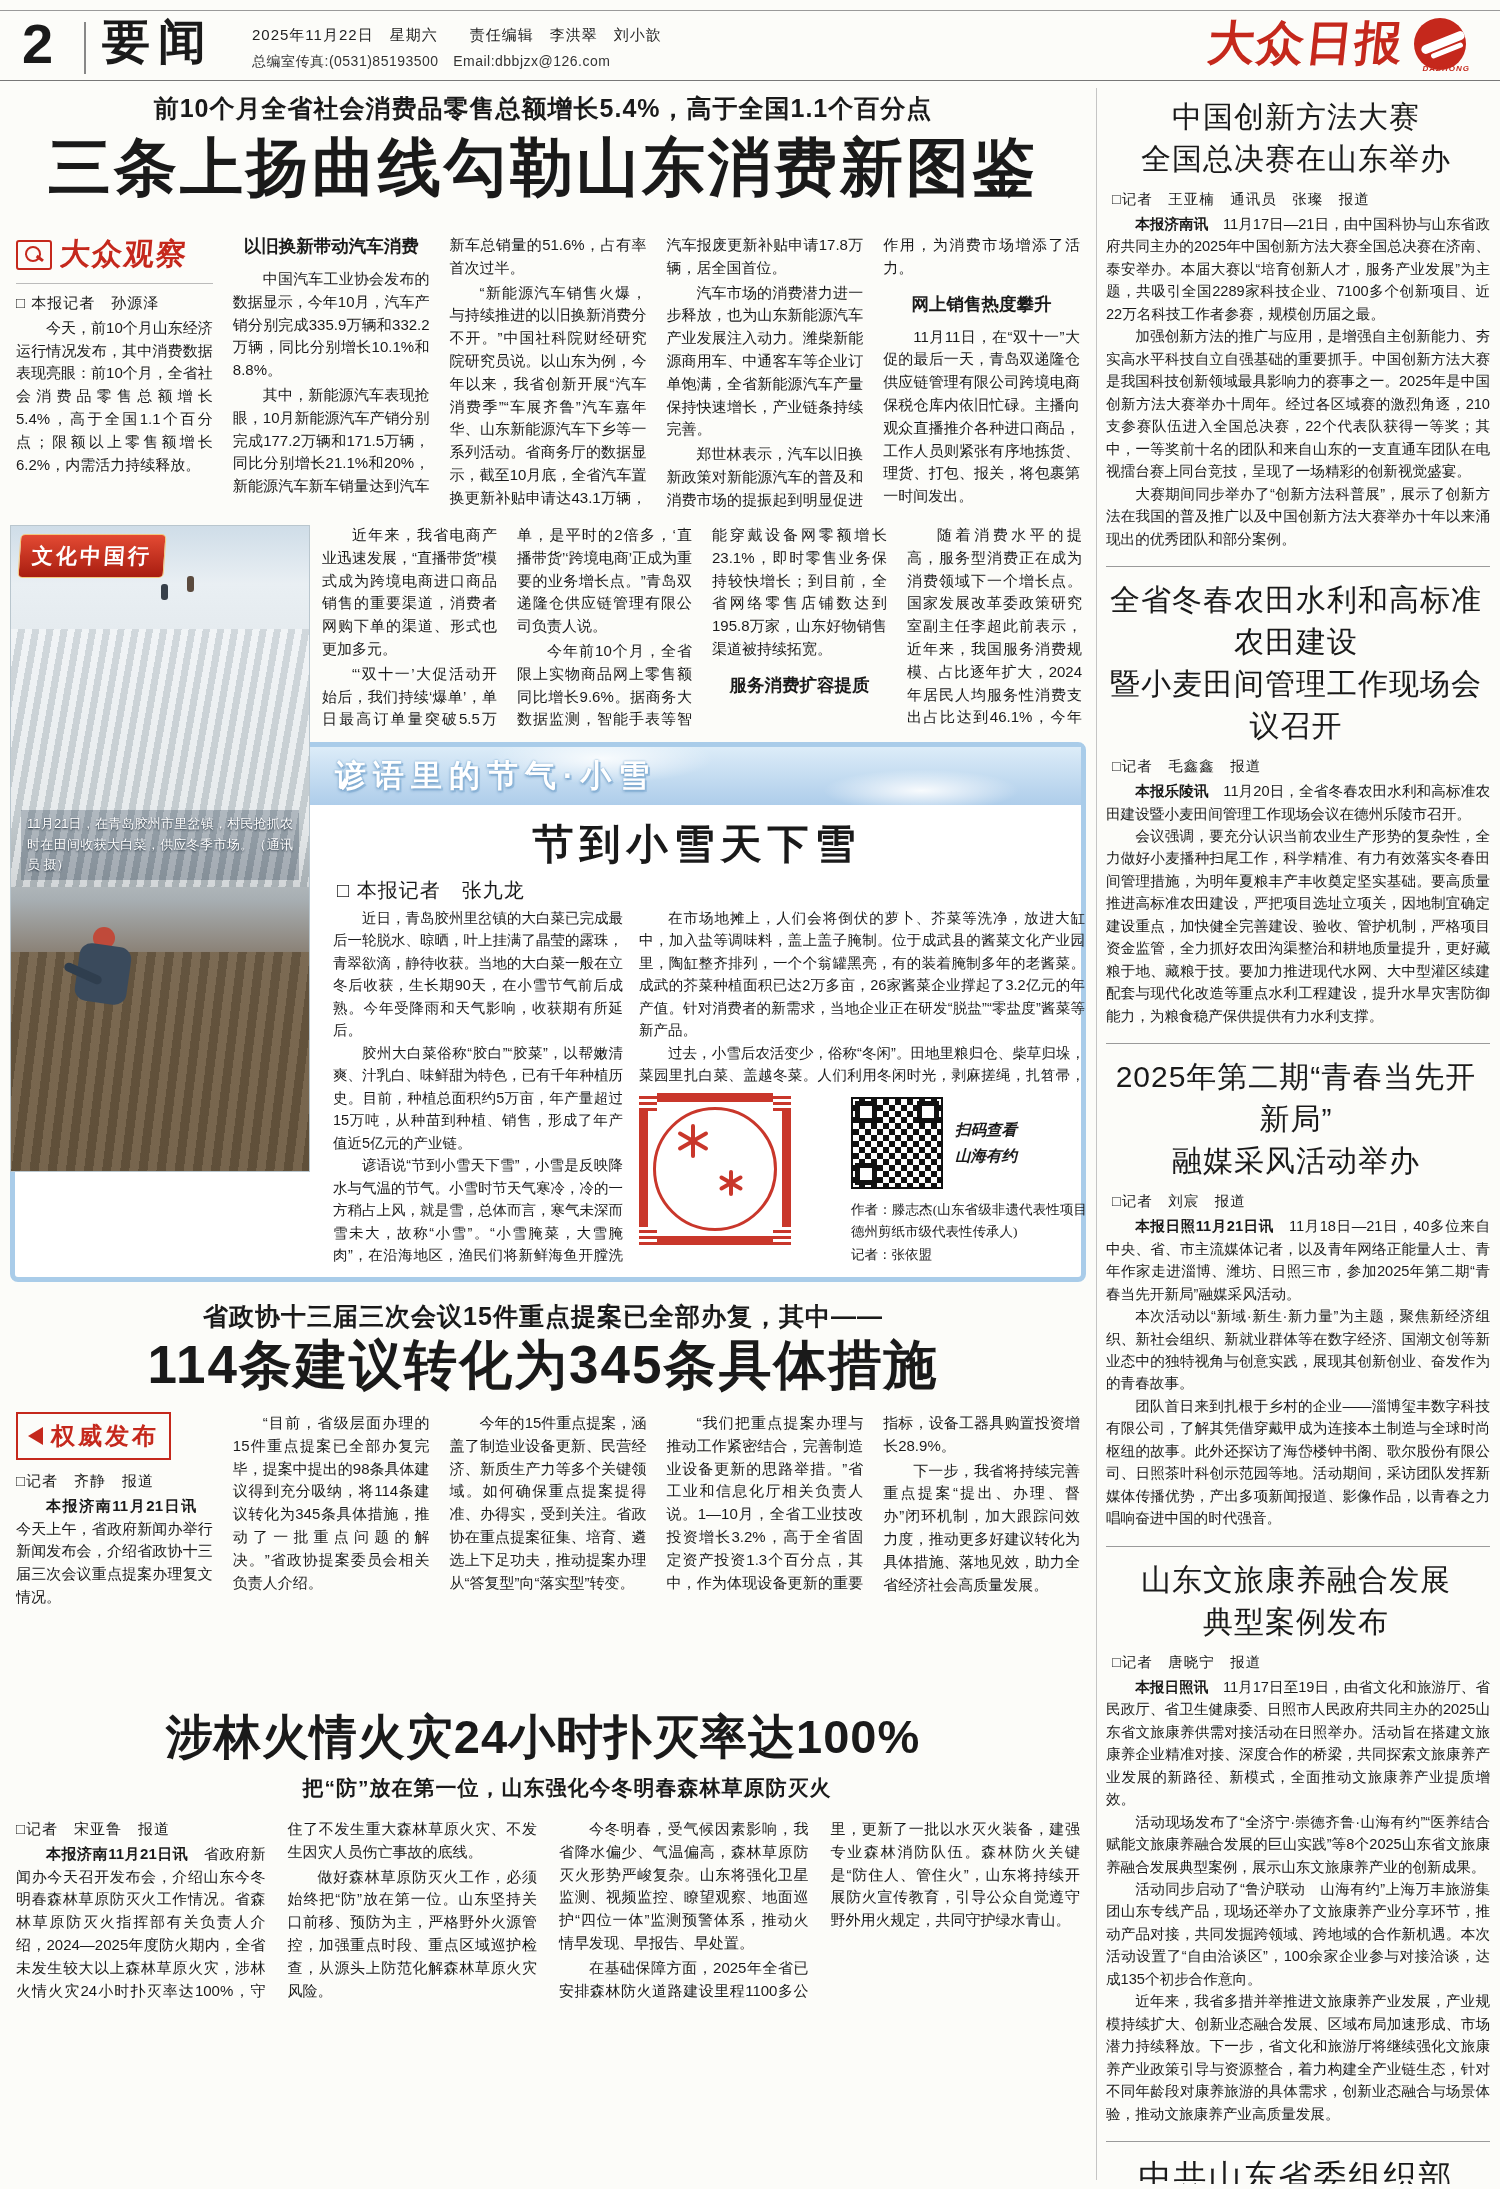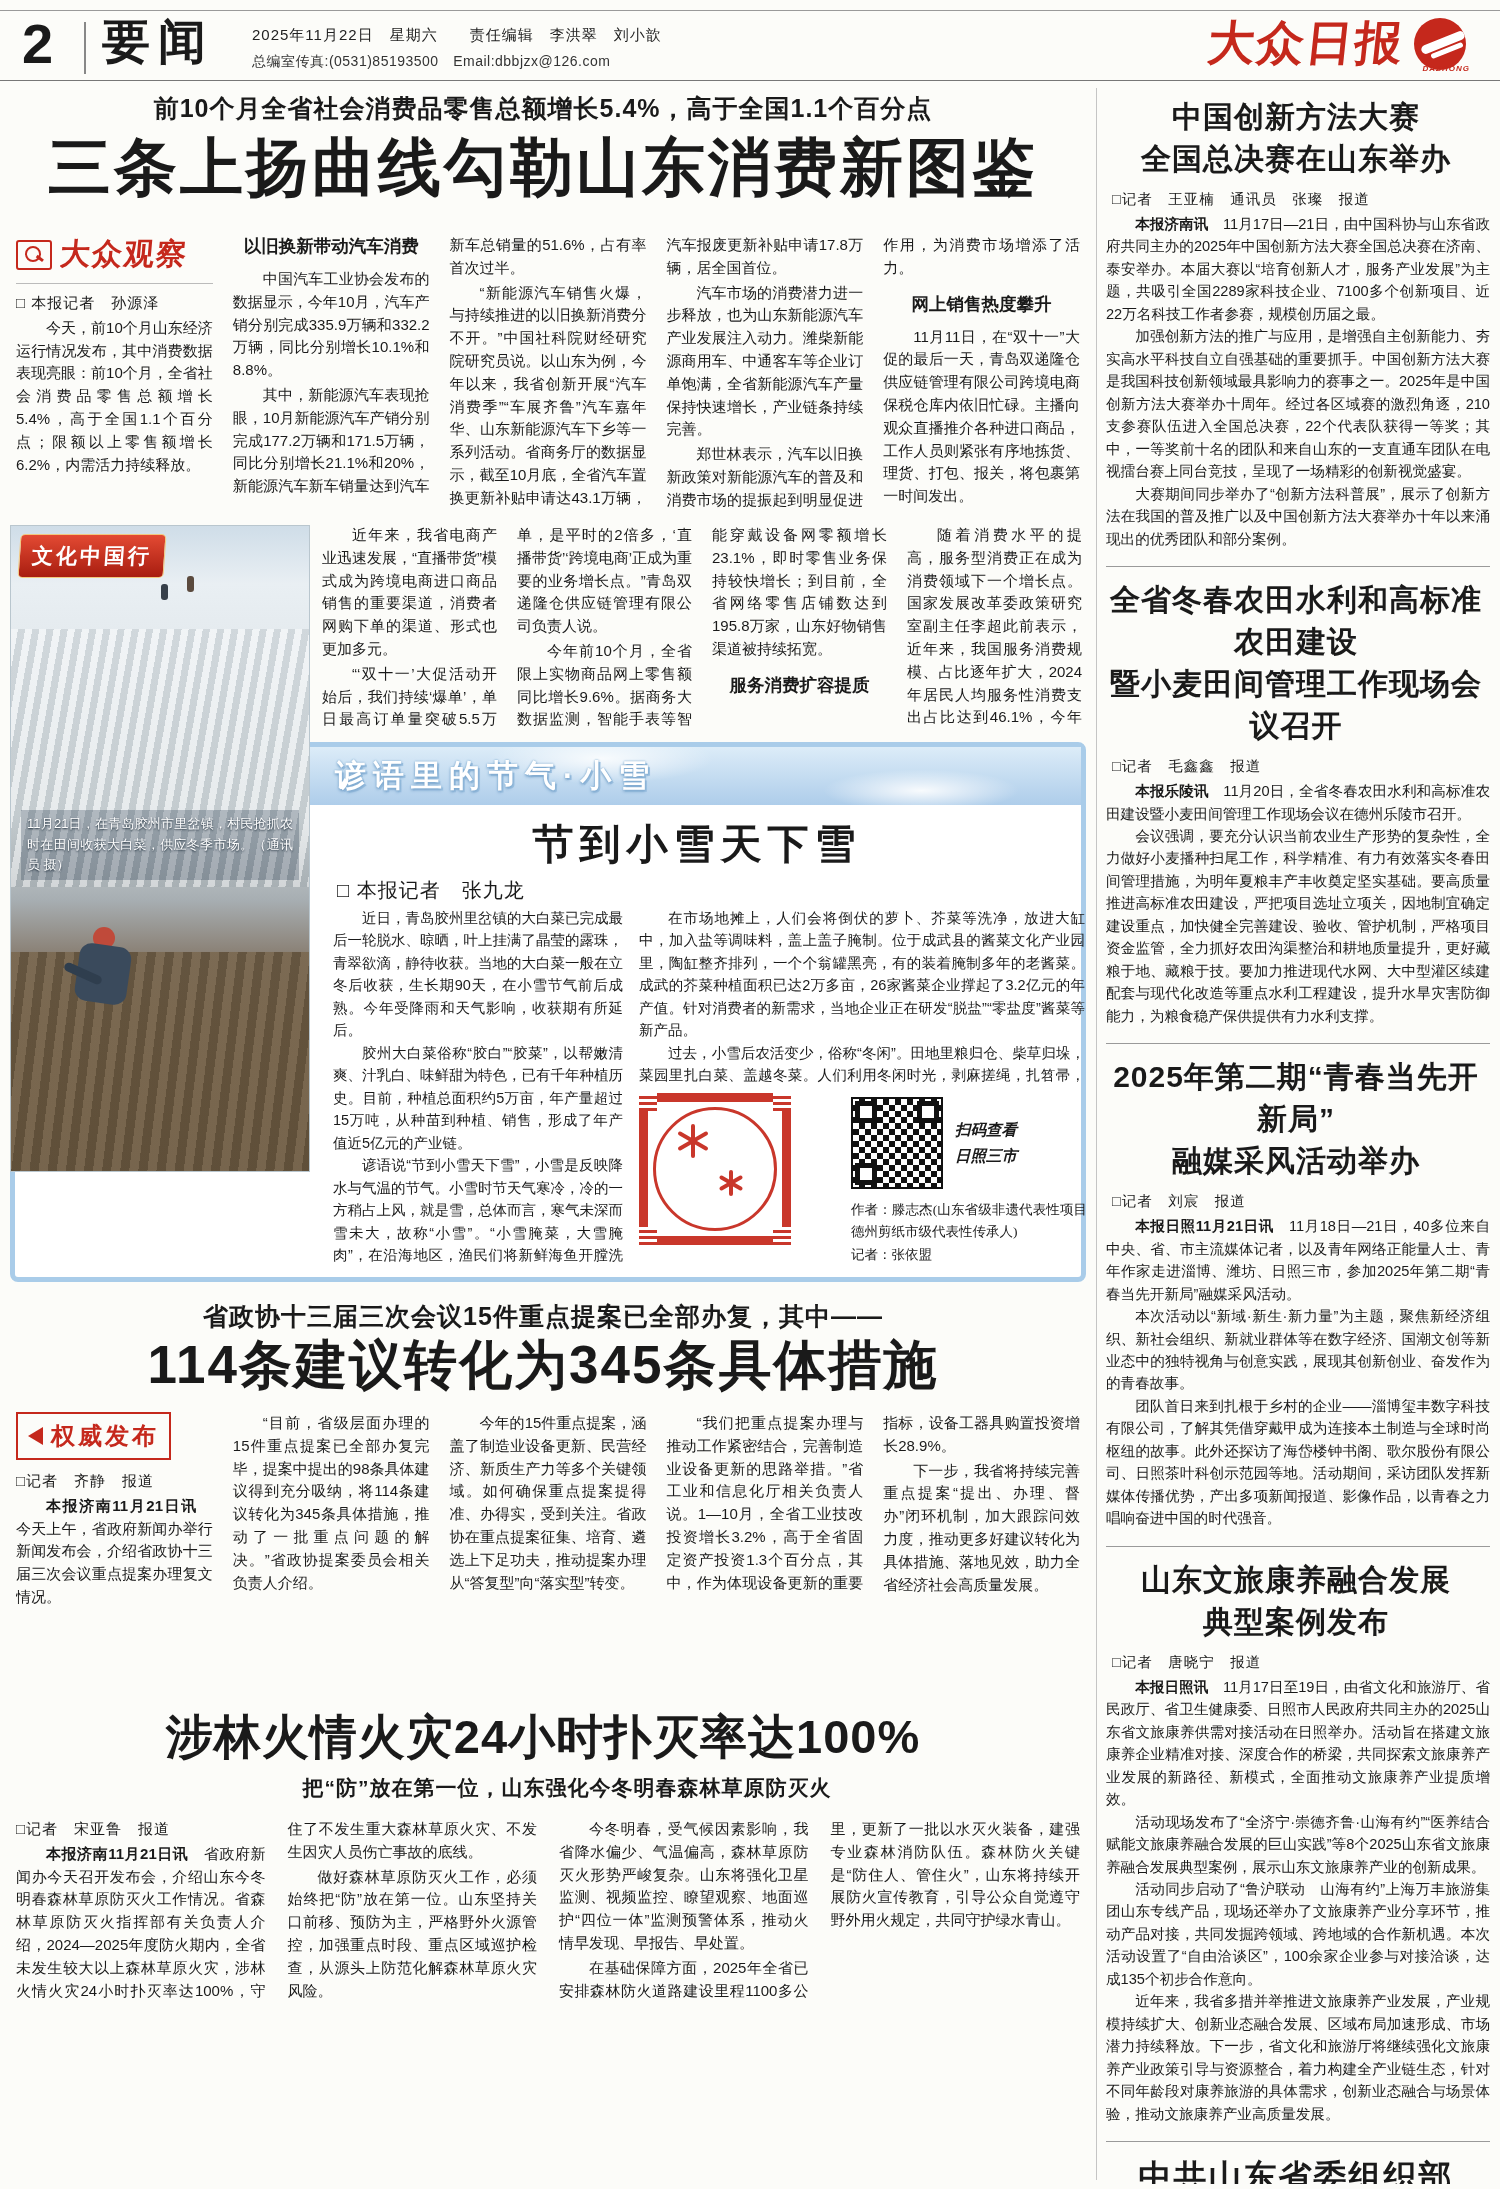--- a/index.html
+++ b/index.html
@@ -114,21 +114,21 @@
 
   
   #fire-headline{left:0;top:1706px;width:1086px;text-align:center;font-size:47px;font-weight:900;letter-spacing:1px;}
   #fire-sub{left:0;top:1774px;width:1086px;text-align:center;font-size:21px;font-weight:600;letter-spacing:1px;padding-left:24px;}
   #fire-body{left:16px;top:1818px;width:1064px;height:360px;column-count:4;column-gap:22px;overflow:hidden;}
 
   
   #sidebar{left:1106px;top:88px;width:384px;height:2096px;overflow:hidden;}
   .sb-art{padding:6px 0 14px 0;}
   .sb-art + .sb-art{border-top:1px solid #9a9a9a;margin-top:2px;padding-top:10px;}
-  .sb-h{ text-align:center;font-size:30px;font-weight:700;line-height:1.4;letter-spacing:1px;margin:2px 4px 10px 0;}
+  .sb-h{ text-align:center;font-size:30px;font-weight:400;line-height:1.4;letter-spacing:1px;margin:2px 4px 10px 0;}
   .sb-h.big{font-size:33px;letter-spacing:2px;}
   .sb-byline{font-size:14.5px;margin:0 0 4px 6px;letter-spacing:1px;}
   .sb-art p.bp{font-size:14.6px;line-height:1.54;text-align:justify;text-indent:2em;margin:0;}
   b.lede{font-weight:800;}
 </style>
 </head>
 <body>
 
 <div class="rule-h" style="left:0;top:10px;width:1500px;"></div>
 <div class="abs" id="pagenum">2</div>
@@ -208,21 +208,21 @@
   </div>
   <div class="qrwrap">
     <div class="qr-row">
       <span class="qr">
         <span class="m1"></span>
           <span class="m2"></span>
           <span class="m3"></span>
       </span>
       <span class="qr-label">
         <span>扫码查看</span><br>
-        <span>日照三市</span>
+        <span>山海有约</span>
       </span>
     </div>
     <div class="credits">
       <div>作者：滕志杰(山东省级非遗代表性项目德州剪纸市级代表性传承人)</div>
       <div>记者：张依盟</div>
     </div>
   </div>
 </div>
 
 <div class="abs" id="photo">

